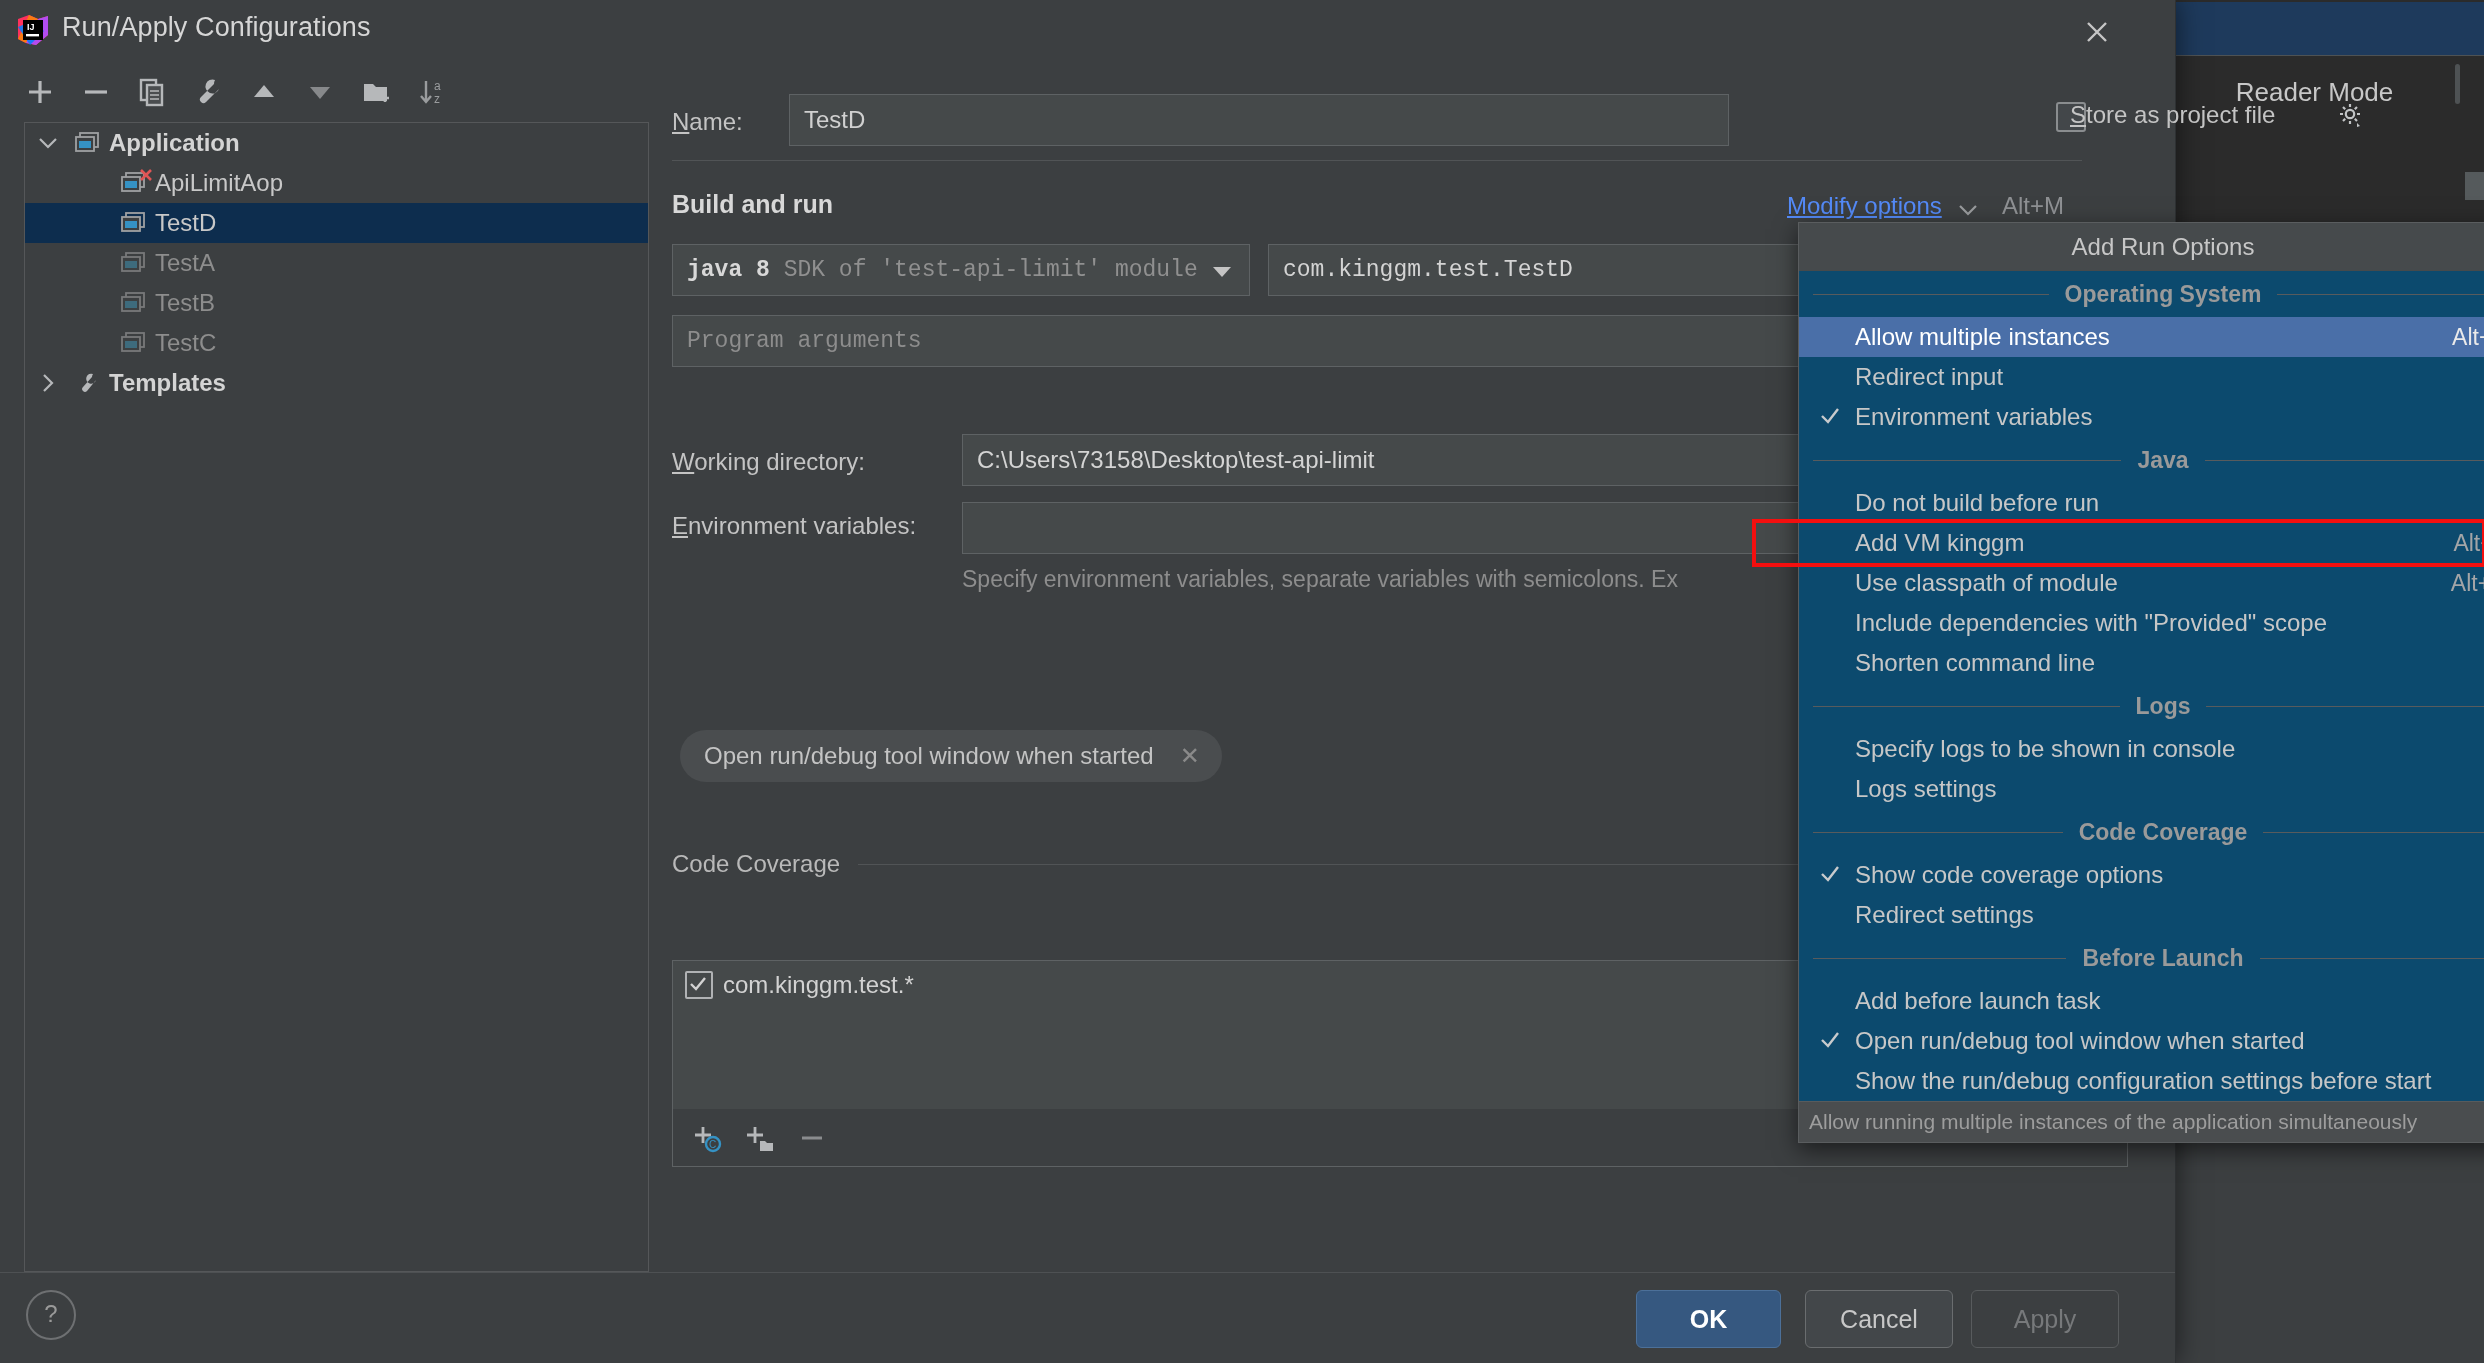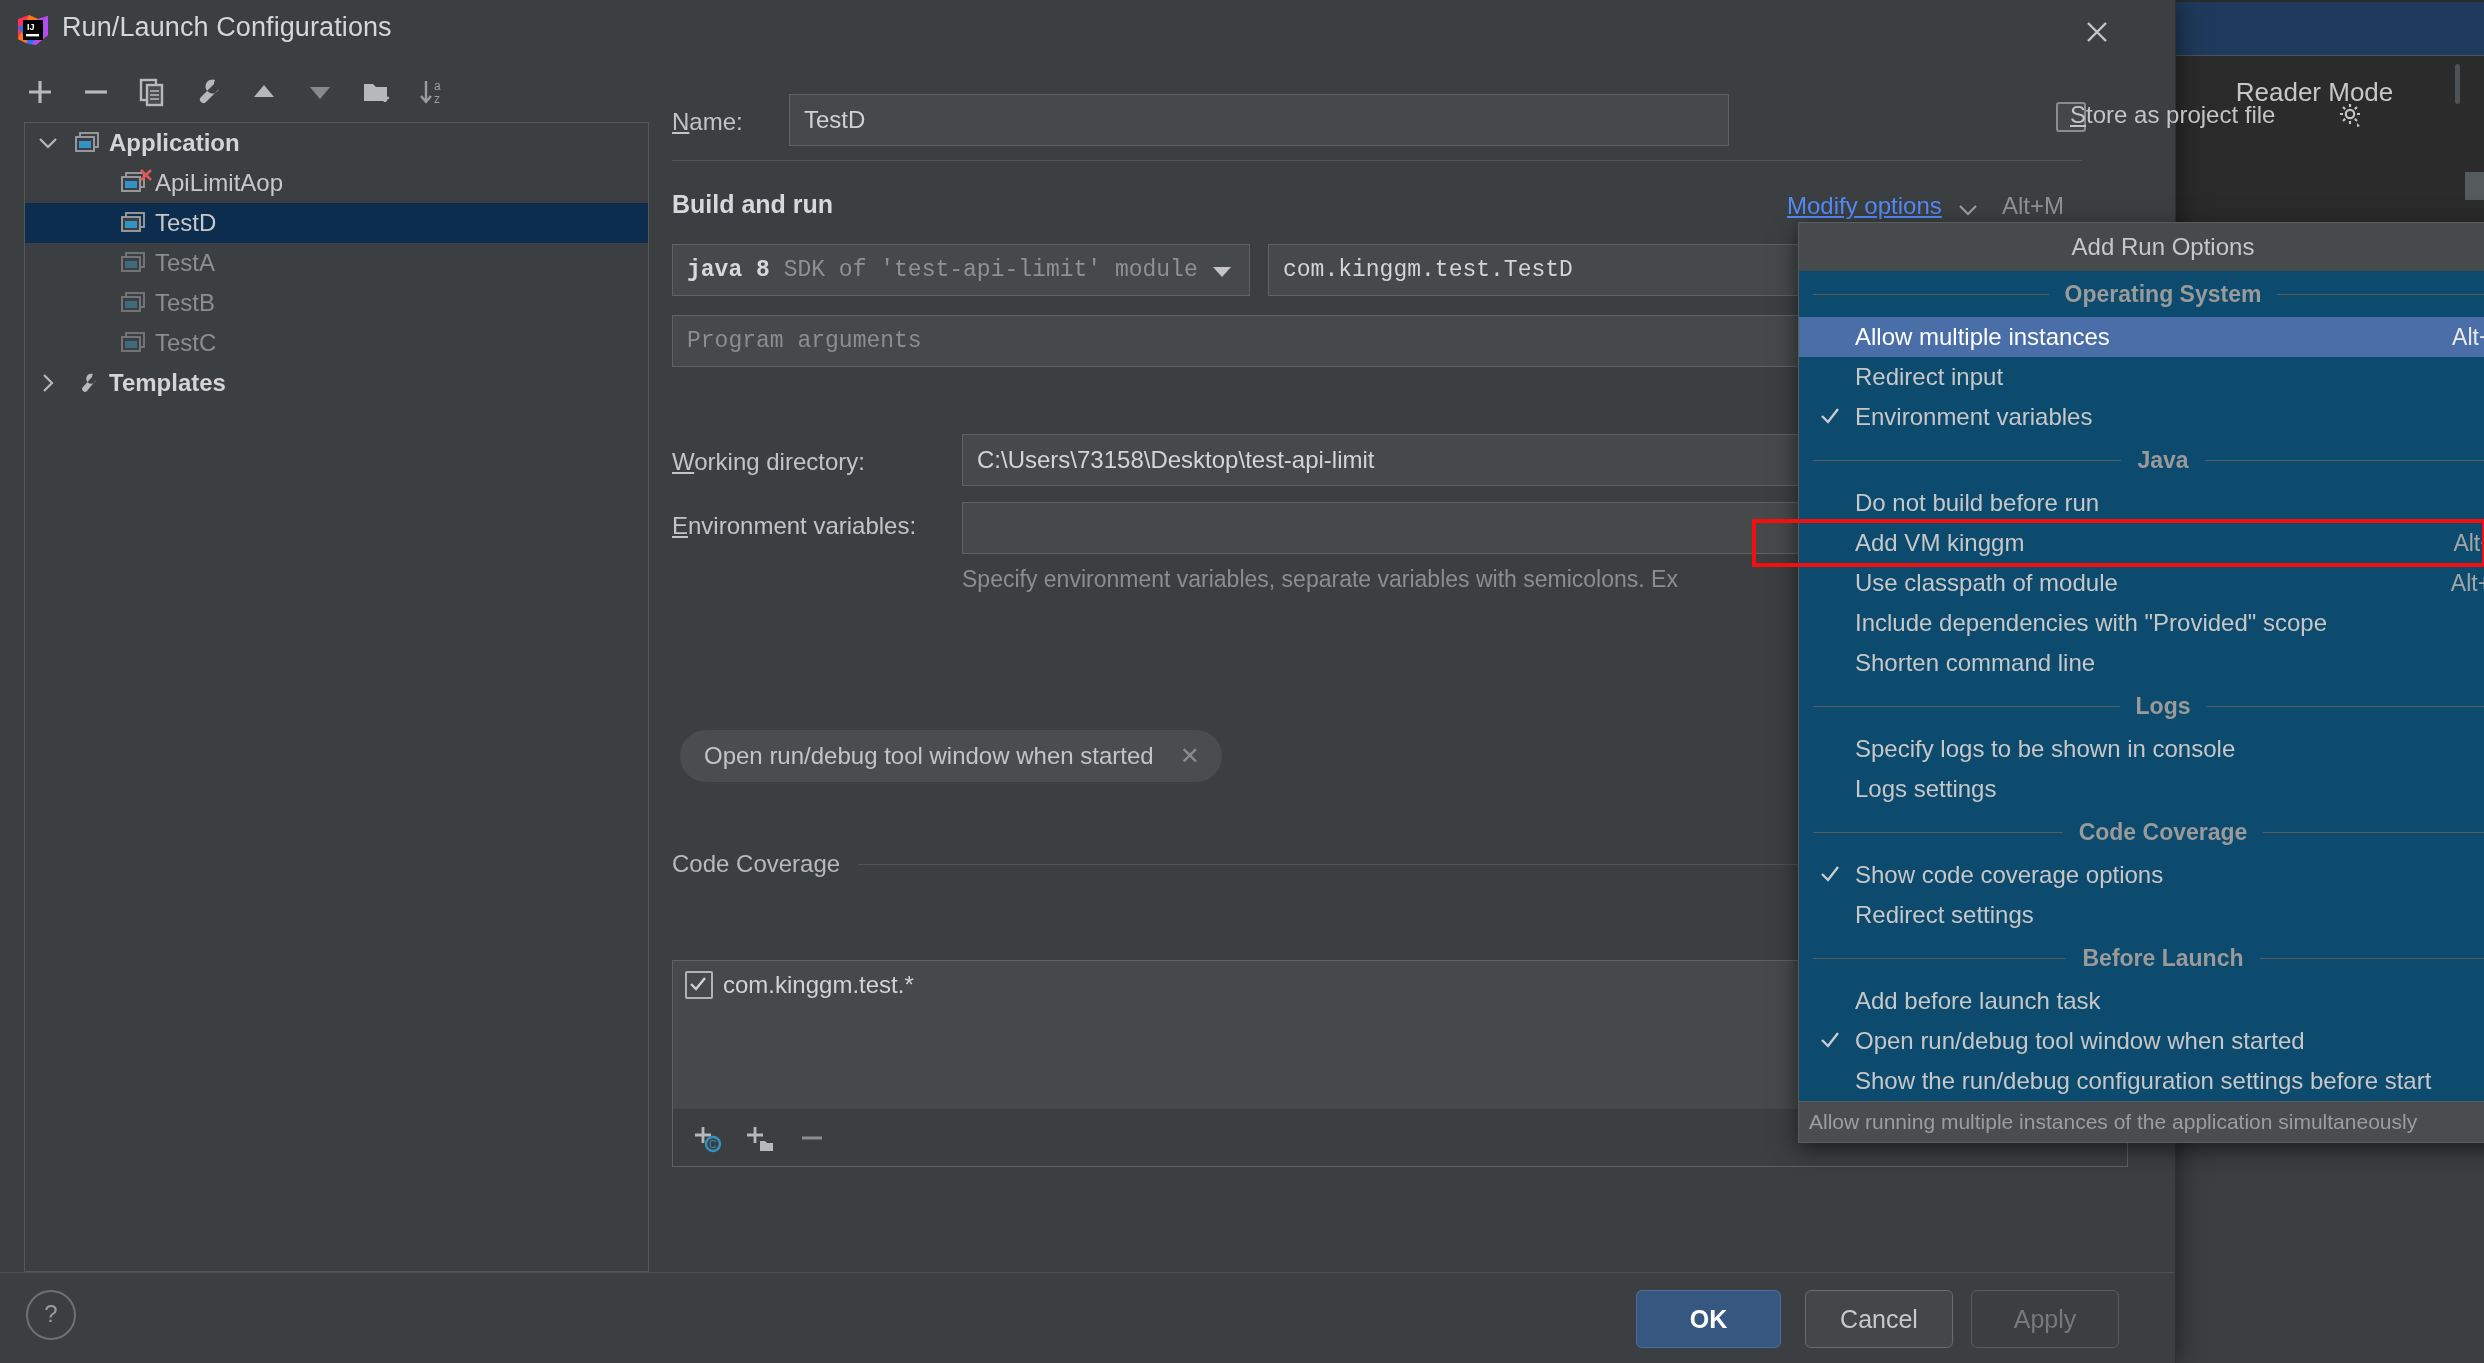--- a/index.html
+++ b/index.html
@@ -180,21 +180,21 @@
       <svg width="34" height="34" viewBox="0 0 34 34">
         <path d="M2 6 L13 2 L22 6 L32 3 L32 22 L20 32 L10 30 L2 26 Z" fill="#fe315d"></path>
         <path d="M13 2 L22 6 L24 20 L10 30 L2 26 Z" fill="#f97a12"></path>
         <path d="M22 6 L32 3 L32 22 L20 32 L10 30 Z" fill="#b24cf0"></path>
         <path d="M2 14 L16 8 L28 18 L14 32 Z" fill="#087cfa" opacity="0.9"></path>
         <rect x="7" y="7" width="20" height="20" fill="#000000"></rect>
         <text x="11" y="17" font-family="Liberation Sans" font-size="9" fill="#ffffff" font-weight="bold">IJ</text>
         <rect x="10" y="21" width="13" height="2.4" fill="#ffffff"></rect>
       </svg>
     </div>
-    <div id="dialog-title">Run/Launch Configurations</div>
+    <div id="dialog-title">Run/Apply Configurations</div>
     <div id="close-btn">
       <svg width="44" height="44" viewBox="0 0 44 44">
         <path d="M13 13 L31 31 M31 13 L13 31" stroke="#c6c6c6" stroke-width="2.4" fill="none"></path>
       </svg>
     </div>
   </div>
 
   <div id="sidebar-toolbar">
     <div class="tb-ico" style="left:0px;">
       <svg width="44" height="44" viewBox="0 0 44 44">

